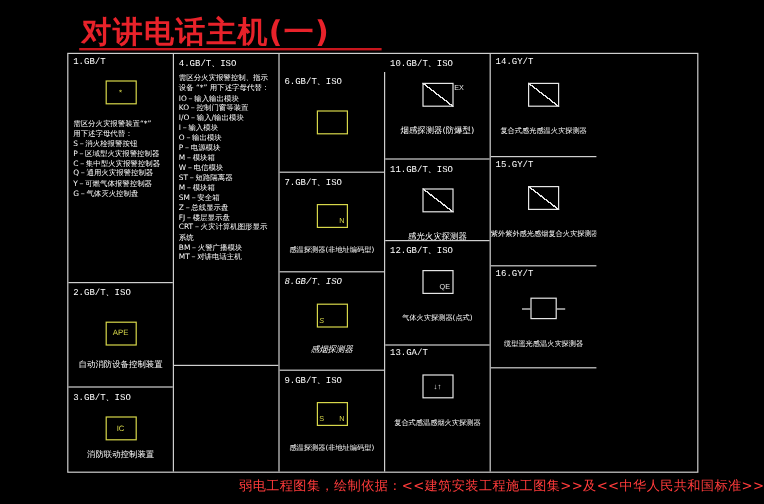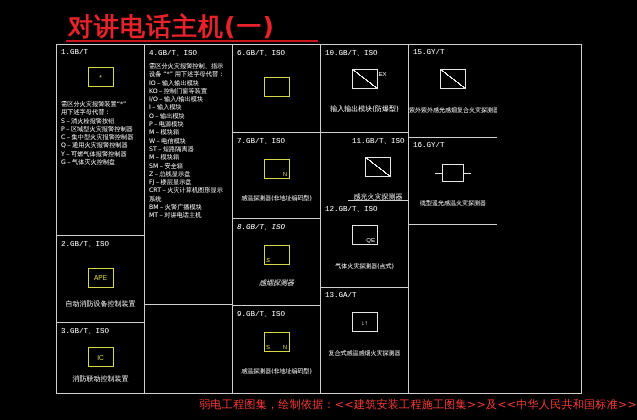--- a/index.html
+++ b/index.html
@@ -42,21 +42,21 @@
   }
   .col{
     box-sizing:border-box;
     border-right:1px solid #cfcfcf;
     display:flex;
     flex-direction:column;
   }
   .col:last-child{border-right:none;}
   .col-1{width:88px;}
   .col-2{width:88px;}
-  .col-3{width:88px;}
+  .col-3{width:88px;margin-top:15px;}
   .col-4{width:88px;}
   .col-5{width:88px;}
   .col-6{width:84px;}
   .cell{
     box-sizing:border-box;
     border-bottom:1px solid #cfcfcf;
     position:relative;
     padding:3px 3px 15px 4px;
     overflow:hidden;
   }
@@ -255,23 +255,23 @@
     </div>
 
     <div class="col col-4">
       <div class="cell" style="height:88px;">
         <div class="code">10.GB/T、ISO</div>
         <div class="sym" style="top:24px;">
           <div class="box sq24 white diag">
               <span class="lbl-tr" style="right:-10px;">EX</span>
             </div>
         </div>
-        <div class="caption" style="top:60px;">输入输出模块(防爆型)</div>
-      </div>
-      <div class="cell" style="height:68px;margin-left:27px;">
+        <div class="caption" style="top:60px;">烟感探测器(防爆型)</div>
+      </div>
+      <div class="cell" style="height:68px;">
         <div class="code">11.GB/T、ISO</div>
         <div class="sym" style="top:24px;">
           <div class="box sq24 white diag"></div>
         </div>
         <div class="caption" style="top:60px;">感光火灾探测器</div>
       </div>
       <div class="cell" style="height:87px;">
         <div class="code">12.GB/T、ISO</div>
         <div class="sym" style="top:24px;">
           <div class="box sq24 white">
@@ -285,20 +285,27 @@
         <div class="sym" style="top:24px;">
           <div class="box sq24 white">
               <span class="lbl-c">↓↑</span>
             </div>
         </div>
         <div class="caption small" style="top:60px;">复合式感温感烟火灾探测器</div>
       </div>
     </div>
 
     <div class="col col-5">
+      <div class="cell" style="height:88px;">
+        <div class="code">14.GY/T</div>
+        <div class="sym" style="top:24px;">
+          <div class="box sq24 white diag"></div>
+        </div>
+        <div class="caption small" style="top:60px;">复合式感光感温火灾探测器</div>
+      </div>
       <div class="cell" style="height:93px;">
         <div class="code">15.GY/T</div>
         <div class="sym" style="top:24px;">
           <div class="box sq24 white diag"></div>
         </div>
         <div class="caption small" style="top:60px;">紫外紫外感光感烟复合火灾探测器</div>
       </div>
       <div class="cell" style="height:87px;">
         <div class="code">16.GY/T</div>
         <div class="sym" style="top:26px;">

